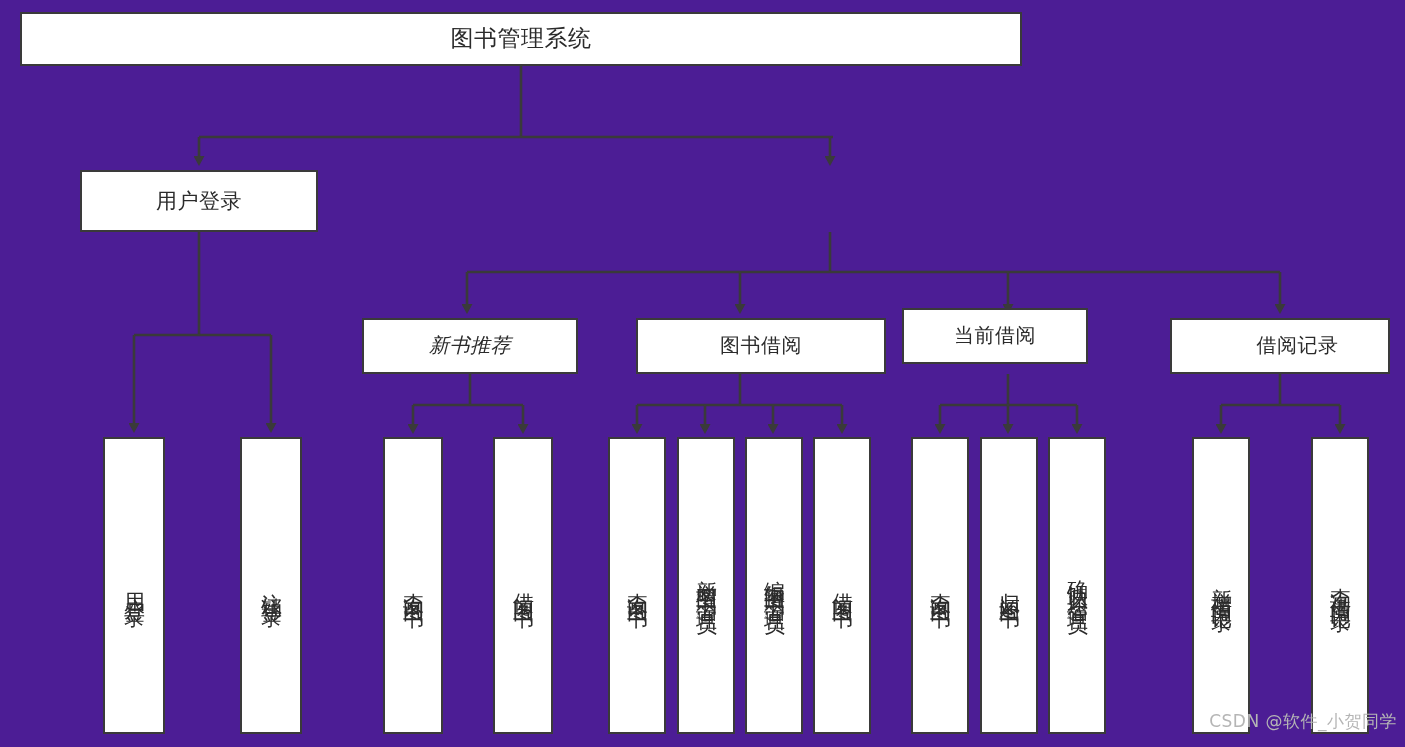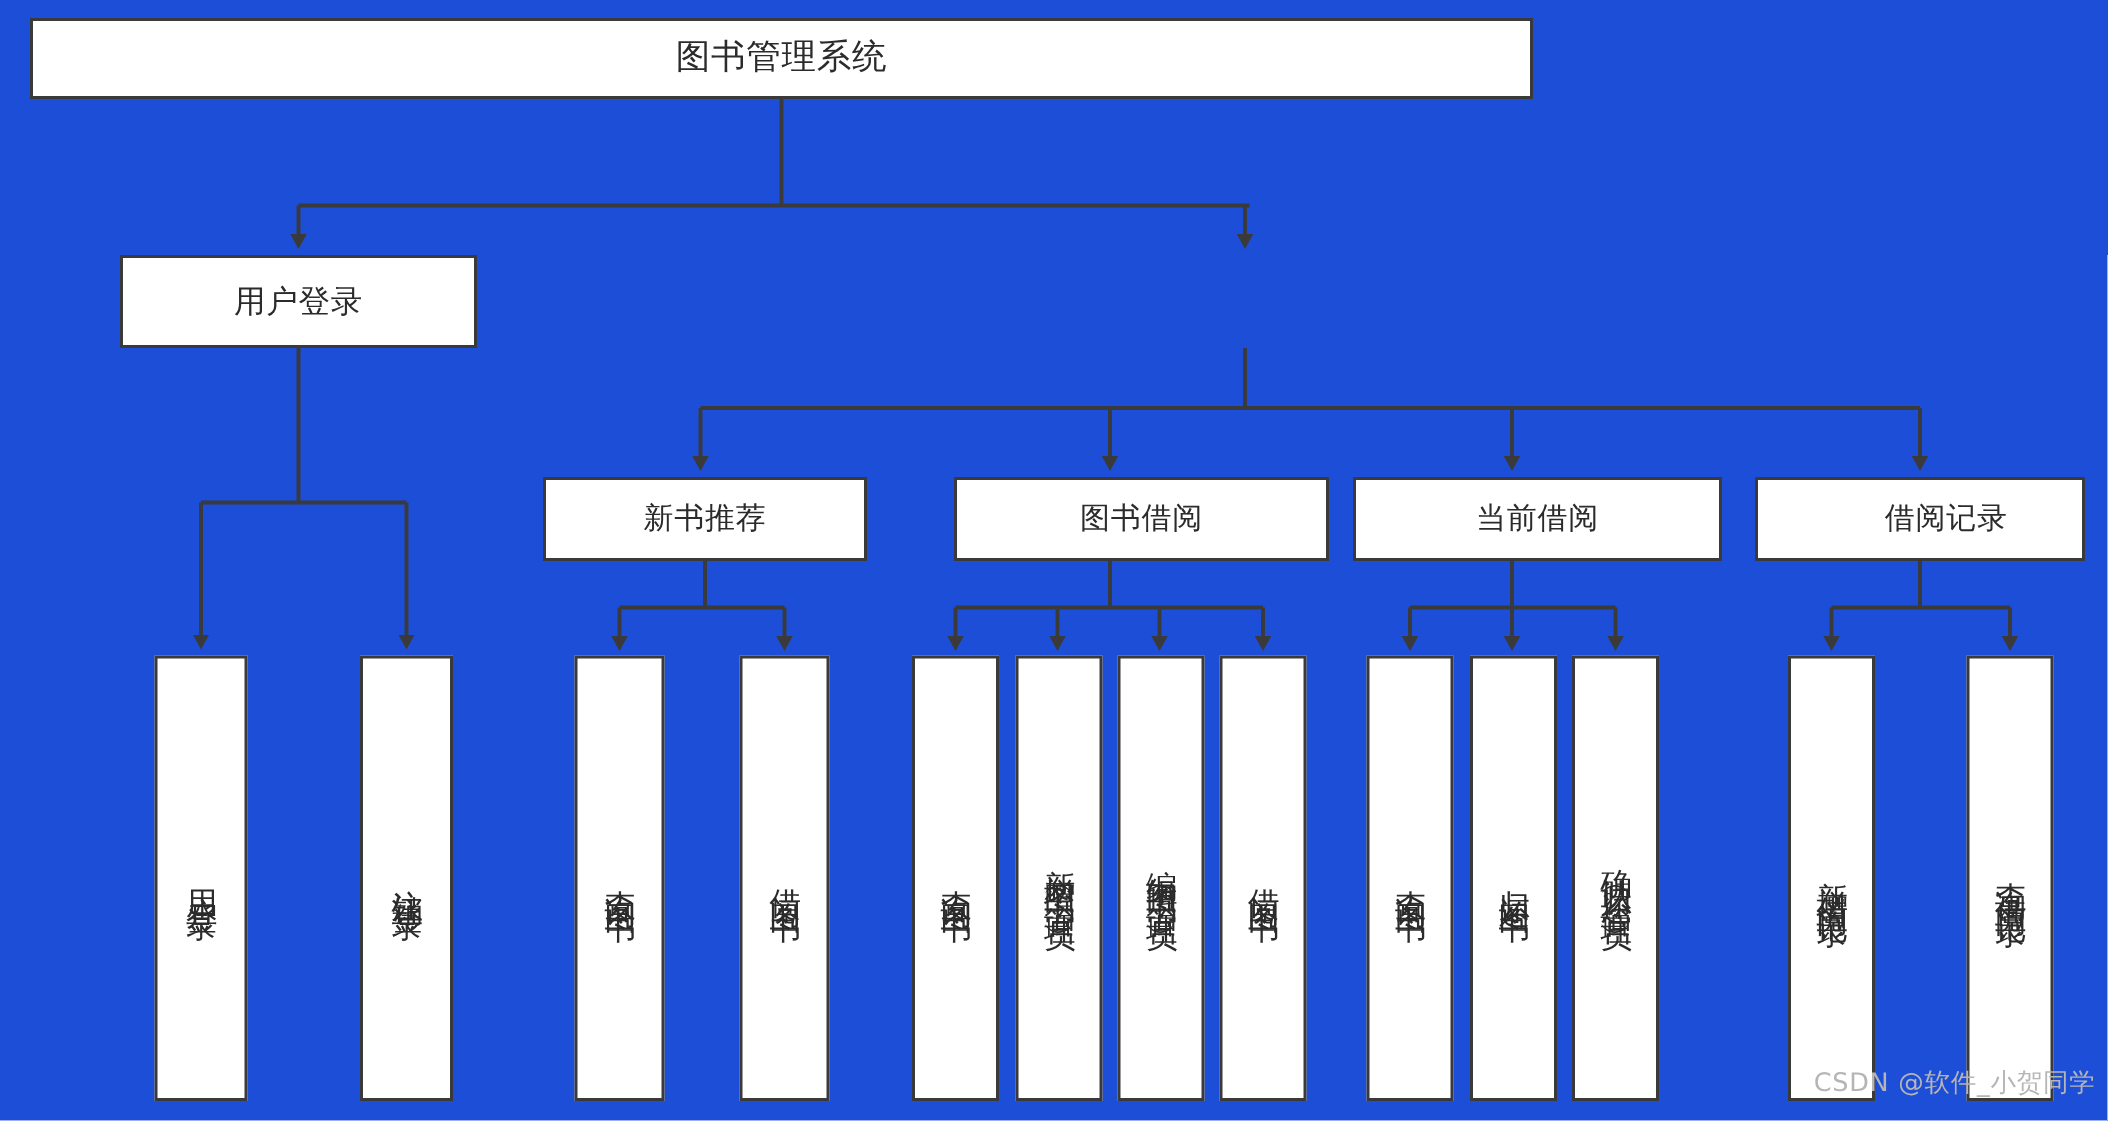--- a/index.html
+++ b/index.html
@@ -9,21 +9,21 @@
     background: #ffffff;
   }
   body {
     font-family: "DejaVu Sans", "Liberation Sans", sans-serif;
     color: #262626;
   }
   #canvas {
     position: relative;
     width: 1405px;
     height: 747px;
-    background: #1d4ed8;
+    background: #4c1d95;
     overflow: hidden;
   }
   svg.connectors {
     position: absolute;
     left: 0;
     top: 0;
     width: 1405px;
     height: 747px;
     pointer-events: none;
   }
@@ -131,27 +131,27 @@
   </svg>
 
   <div class="node root" style="left:20px; top:12px; width:1002px; height:54px;">
     <span class="label">图书管理系统</span>
   </div>
 
   <div class="node level1" style="left:80px; top:170px; width:238px; height:62px;">
     <span class="label">用户登录</span>
   </div>
 
-  <div class="node level2" style="left:362px; top:318px; width:216px; height:56px;">
+  <div class="node level2" style="left:362px; top:318px; width:216px; height:56px;font-style:italic;">
     <span class="label">新书推荐</span>
   </div>
   <div class="node level2" style="left:636px; top:318px; width:250px; height:56px;">
     <span class="label">图书借阅</span>
   </div>
-  <div class="node level2" style="left:902px; top:318px; width:246px; height:56px;">
+  <div class="node level2" style="left:902px; top:308px; width:186px; height:56px;">
     <span class="label">当前借阅</span>
   </div>
   <div class="node level2" style="left:1170px; top:318px; width:220px; height:56px;padding-left:35px;">
     <span class="label">借阅记录</span>
   </div>
 
   <div class="node leaf" style="left:103px; top:437px; width:62px; height:297px;">
     <span class="label">用户登录</span>
   </div>
   <div class="node leaf" style="left:240px; top:437px; width:62px; height:297px;">

